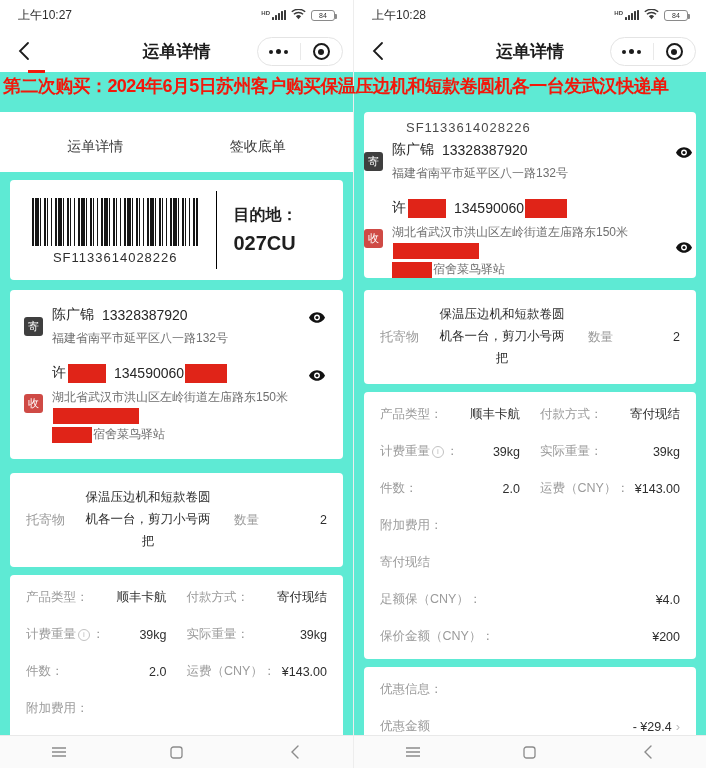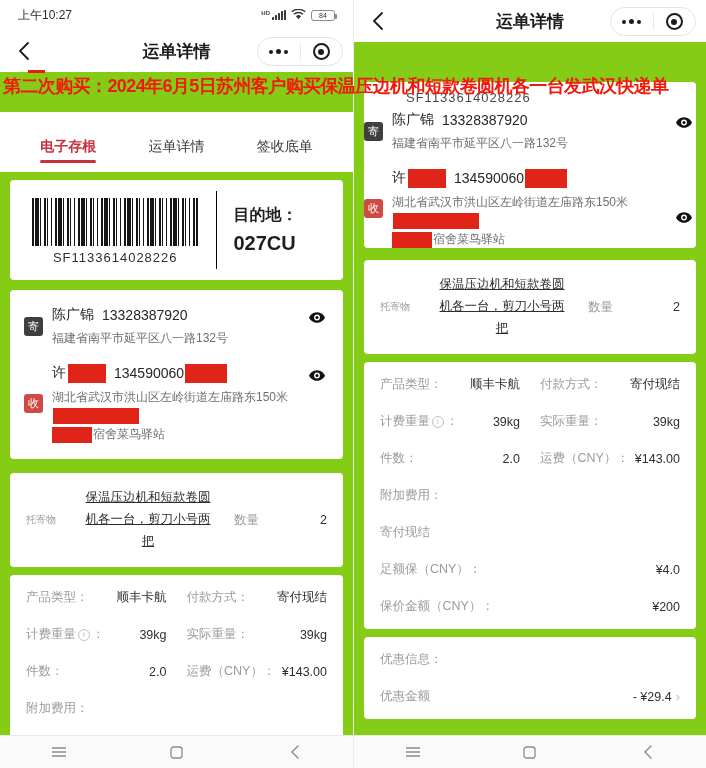--- a/index.html
+++ b/index.html
@@ -2,21 +2,21 @@
 <html><head>
 <meta charset="utf-8">
 <style>
   * { margin:0; padding:0; box-sizing:border-box; }
   html,body { width:706px; height:768px; }
   body {
     font-family:"Liberation Sans","DejaVu Sans",sans-serif;
     background:#f7f7f8; position:relative; overflow:hidden;
     -webkit-font-smoothing:antialiased;
   }
-  .phone { position:absolute; top:0; width:353px; height:768px; background:#84cc16; overflow:hidden; }
+  .phone { position:absolute; top:0; width:353px; height:768px; background:#5eead4; overflow:hidden; }
   .phone.left { left:0; }
   .phone.right { left:353px; border-left:1px solid #ededed; }
 
   
   .statusbar { height:30px; background:#fff; display:flex; align-items:center; justify-content:space-between; padding:0 18px; }
   .time { font-size:12px; color:#2e2e2e; font-weight:500; }
   .sicons { display:flex; align-items:center; gap:5px; }
   .hd { font-size:6px; color:#444; font-weight:700; margin-right:-3px; align-self:flex-start; margin-top:4px; }
   .bars { display:flex; align-items:flex-end; gap:1px; height:10px; }
   .bars i { width:2px; background:#3a3a3a; border-radius:0.5px; }
@@ -77,22 +77,22 @@
   .paddr { font-size:12px; color:#6e6e6e; line-height:1.55; }
   .eye { position:absolute; right:4px; top:3px; cursor:pointer; }
   .redact { display:inline-block; background:#e02418; vertical-align:middle; }
   .r-name { width:38px; height:19px; margin-left:2px; }
   .r-phone { width:42px; height:19px; margin-left:1px; }
   .r-addr1 { width:86px; height:16px; margin-left:1px; }
   .r-addr2 { width:40px; height:16px; margin-right:1px; }
 
   
   .goods-card { margin-top:14px; padding:14px 16px; display:flex; align-items:center; }
-  .g-label { font-size:10px; color:#9b9b9b; width:58px; flex:none; }
-  .g-value { width:128px; font-size:12.5px; color:#2e2e2e; font-weight:500; text-align:center; line-height:1.75;text-decoration:underline; }
+  .g-label { font-size:13px; color:#9b9b9b; width:58px; flex:none; }
+  .g-value { width:128px; font-size:12.5px; color:#2e2e2e; font-weight:500; text-align:center; line-height:1.75; }
   .g-qlabel { font-size:12.5px; color:#9b9b9b; margin-left:22px; }
   .g-qty { margin-left:auto; font-size:12.5px; color:#2e2e2e; }
 
   
   .fields-card { margin-top:8px; padding:4px 0; }
   .frow { display:flex; padding:10px 16px; font-size:12.5px; align-items:center; }
   .fcell { flex:1; display:flex; justify-content:space-between; align-items:center; }
   .fcell + .fcell { margin-left:20px; }
   .flabel { color:#9b9b9b; display:flex; align-items:center; }
   .fvalue { color:#2e2e2e; font-weight:500; }
@@ -158,21 +158,20 @@
       <span class="cap-half">
           <span class="target">
             <i></i>
           </span>
         </span>
     </span>
   </div>
 
   <div class="content">
     <div class="tabs">
-      <span class="tab active">电子存根</span>
       <span class="tab">运单详情</span>
       <span class="tab">签收底单</span>
     </div>
 
     <div class="card bc-card">
       <div class="bc-left">
         <div class="barcode"></div>
         <div class="bc-num">SF1133614028226</div>
       </div>
       <div class="bc-right">
@@ -285,20 +284,41 @@
       </span>
     <span class="bn">
         <svg width="9" height="14" viewBox="0 0 9 14">
           <path d="M8 1 L2 7 L8 13" stroke="#8c8c8c" stroke-width="1.4" fill="none" stroke-linecap="round"></path>
         </svg>
       </span>
   </div>
 </div>
 
 <div class="phone right">
+  <div class="statusbar">
+    <span class="time">上午10:28</span>
+    <span class="sicons">
+      <span class="hd">HD</span>
+      <span class="bars">
+          <i style="height:3px"></i>
+          <i style="height:5px"></i>
+          <i style="height:7px"></i>
+          <i style="height:9px"></i>
+          <i style="height:10px"></i>
+        </span>
+      <span><svg width="15" height="11" viewBox="0 0 15 11">
+            <path d="M7.5 10.2 L4.9 7.2 a4 4 0 0 1 5.2 0 Z" fill="#3a3a3a"></path>
+            <path d="M2.9 5.2 a7 7 0 0 1 9.2 0" stroke="#3a3a3a" stroke-width="1.4" fill="none"></path>
+            <path d="M0.8 2.8 a10 10 0 0 1 13.4 0" stroke="#3a3a3a" stroke-width="1.4" fill="none"></path>
+          </svg></span>
+      <span class="battery">
+          <span>84</span>
+        </span>
+    </span>
+  </div>
 
   <div class="navbar">
     <span class="back">
         <svg width="22" height="22" viewBox="0 0 22 22">
           <path d="M14 3 L6 11 L14 19" stroke="#1b1b1b" stroke-width="1.8" fill="none" stroke-linecap="round"></path>
         </svg>
       </span>
     <span class="navtitle">运单详情</span>
     <span class="capsule">
       <span class="cap-half">

